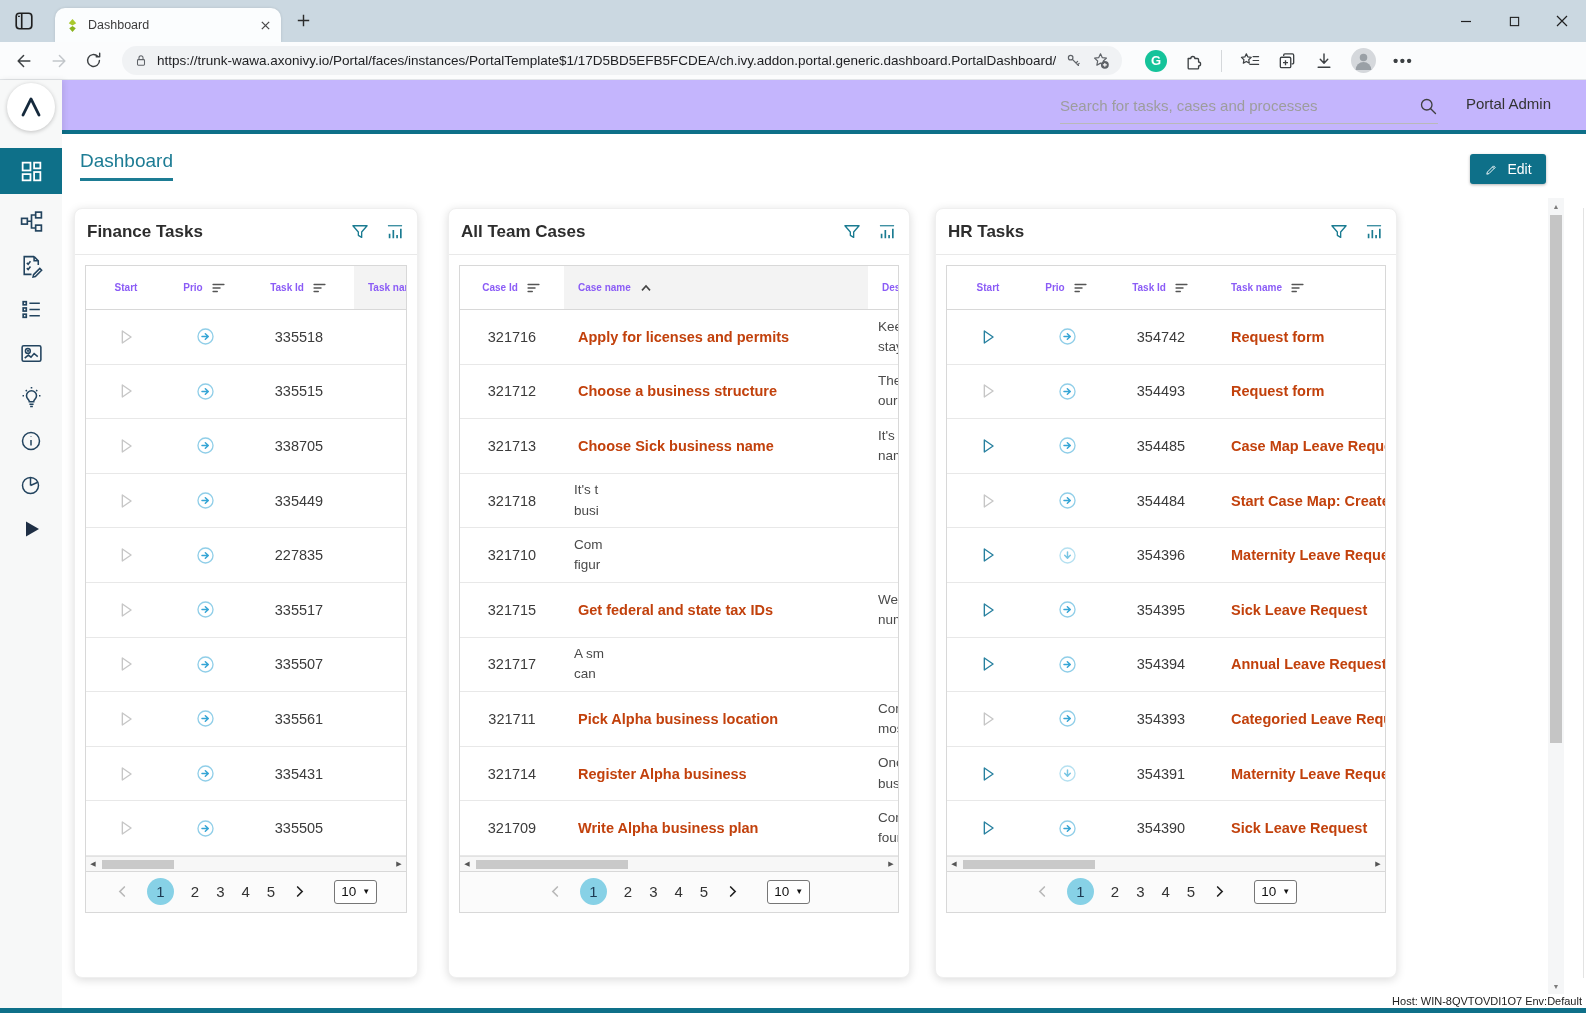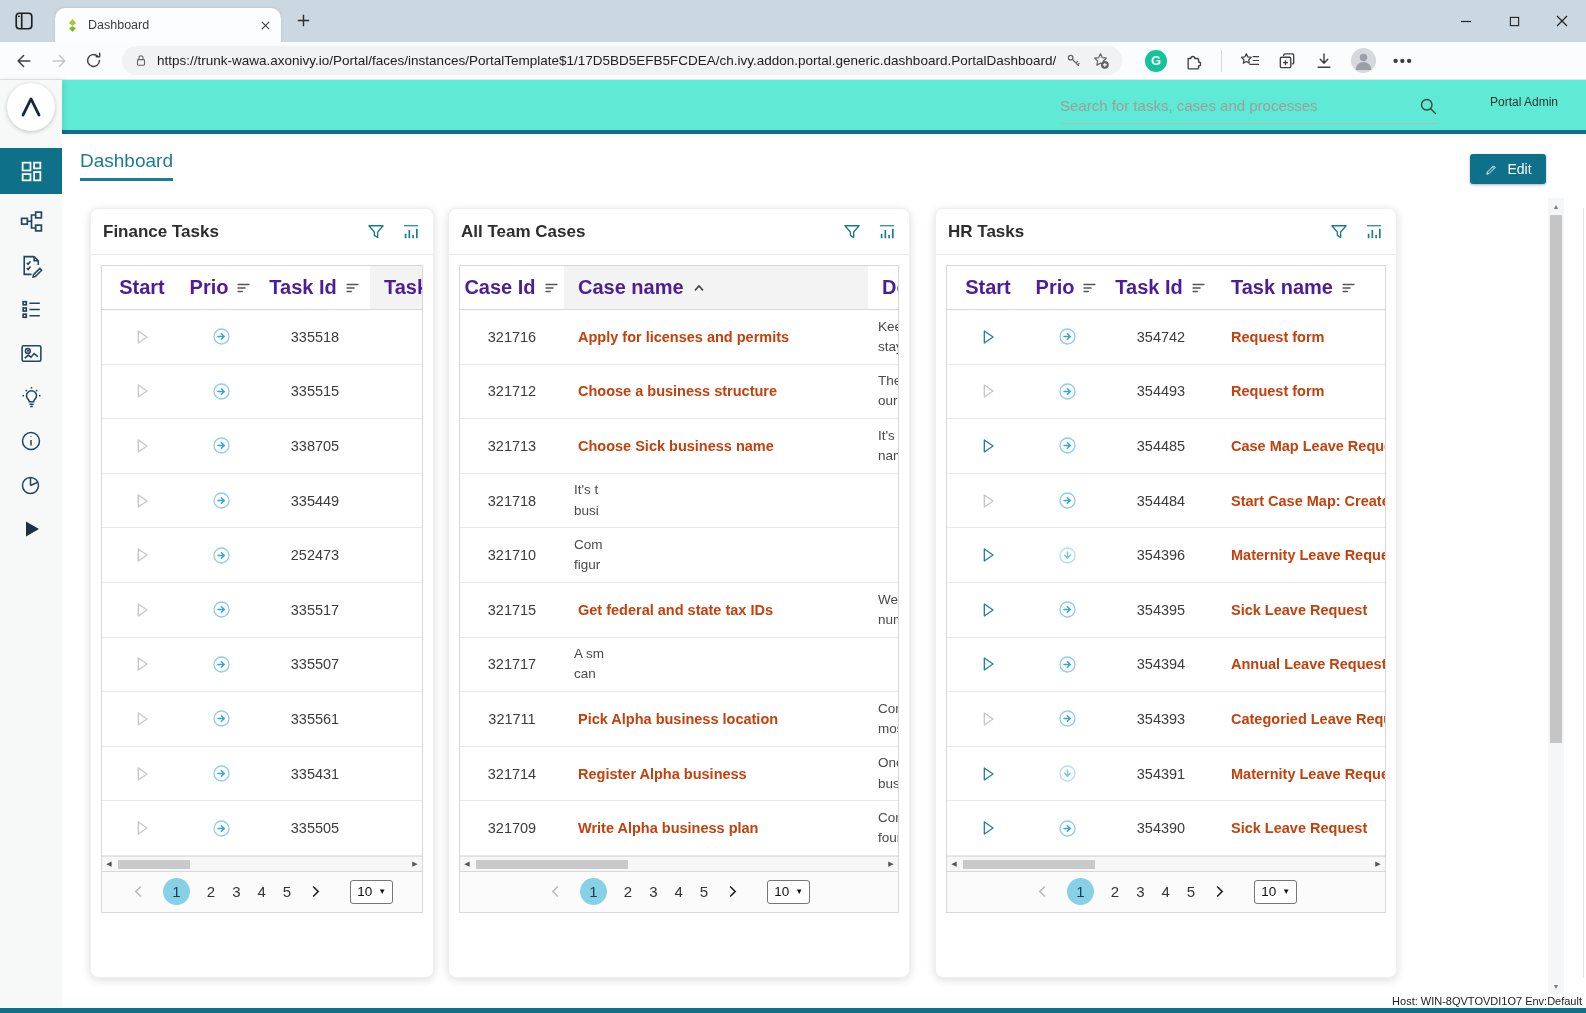--- a/index.html
+++ b/index.html
@@ -21,50 +21,50 @@
   .nav-ic.dis{color:#c2c6ca}
   .urlbar{width:1000px;height:29px;background:#f0f2f4;border-radius:15px;display:flex;align-items:center;padding:0 12px;gap:9px;margin-left:4px}
   .url-text{flex:1;font-size:13.5px;color:#202124;white-space:nowrap;overflow:hidden}
   .tool-right{display:flex;align-items:center;gap:17px;margin-left:8px}
   .vdiv{width:1px;height:22px;background:#d5d8db}
   .gram{width:22px;height:22px;border-radius:50%;background:#15c39a;color:#fff;font-size:13px;font-weight:bold;display:flex;align-items:center;justify-content:center}
   .avatar{width:25px;height:25px;border-radius:50%;background:#d5d8dc;display:flex;align-items:center;justify-content:center;overflow:hidden}
   .dots{font-size:15px;color:#3c4043;letter-spacing:1.5px;font-weight:bold;line-height:10px}
 
   
-  .portal-header{position:absolute;left:62px;top:80px;right:0;height:50px;background:#5eead4}
+  .portal-header{position:absolute;left:62px;top:80px;right:0;height:50px;background:#c4b5fd}
   .search-wrap{position:absolute;left:998px;top:8px;width:378px;height:36px;border-bottom:1px solid #b9b9b9;display:flex;align-items:center;gap:8px}
   .search-wrap input{flex:1;border:none;outline:none;background:transparent;font-size:15px;color:#444;font-family:"Liberation Sans",sans-serif}
   .search-wrap input::placeholder{color:#9d9d9d}
-  .username{position:absolute;right:28px;top:15px;font-size:12px;color:#333}
+  .username{position:absolute;right:35px;top:15px;font-size:15px;color:#333}
   .teal-line{position:absolute;left:62px;top:130px;right:0;height:4px;background:#0e7089}
 
   
   .sidebar{position:absolute;left:0;top:80px;width:62px;bottom:5px;background:#f7f8f8;box-shadow:2px 0 6px rgba(0,0,0,.09)}
   .logo{position:absolute;left:7px;top:3px;width:48px;height:48px;border-radius:50%;background:#fff;box-shadow:0 1px 4px rgba(0,0,0,.22);display:flex;align-items:center;justify-content:center;z-index:4}
   .side-menu{position:absolute;top:68px;left:0;right:0}
   .side-item{width:62px;height:44px;display:flex;align-items:center;justify-content:center;color:#23445f}
   .side-item.active{height:46px;background:#0e7089;color:#fff}
   .side-item.gap{margin-top:5px}
 
   
   .content{position:absolute;left:62px;top:134px;right:0;bottom:5px;background:#fff}
   .page-title{position:absolute;left:18px;top:16px;font-size:19px;color:#1d7c94;padding-bottom:6px;border-bottom:3px solid #1d7c94}
   .edit-btn{position:absolute;right:40px;top:20px;width:76px;height:30px;background:#0e7089;border-radius:3px;color:#fff;font-size:14px;display:flex;align-items:center;justify-content:center;gap:8px;box-shadow:0 1px 3px rgba(0,0,0,.3)}
 
   .widget{position:absolute;top:74px;height:770px;background:#fff;border:1px solid #efefef;border-radius:8px;box-shadow:0 2px 10px rgba(0,0,0,.14)}
-  .w-fin{left:28px;width:344px}
+  .w-fin{left:12px;width:344px}
   .w-cas{left:386px;width:462px}
   .w-hr{left:873px;width:462px}
   .w-head{height:46px;display:flex;align-items:center;padding:0 12px;border-bottom:1px solid #e9e9e9}
   .w-title{flex:1;font-size:17px;font-weight:bold;color:#2d2d2d}
   .w-tools{display:flex;gap:15px;color:#1a7b91;align-items:center}
   .w-body{margin:10px 10px 0;border:1px solid #d8d8d8;border-bottom:none;overflow:hidden}
   .t-head{display:flex;height:44px;border-bottom:1px solid #d8d8d8}
-  .th{display:flex;align-items:center;justify-content:center;gap:7px;font-size:20px;font-weight:bold;color:#4c1d95;white-space:nowrap;overflow:hidden}
+  .th{display:flex;align-items:center;justify-content:center;gap:7px;font-size:10px;font-weight:bold;color:#8b5cf6;white-space:nowrap;overflow:hidden}
   .th.left{justify-content:flex-start;padding-left:14px}
   .th.hl{background:#f3f3f3}
   .t-row{display:flex;height:54.6px;align-items:center;border-bottom:1px solid #e8e8e8;background:#fff}
   .td{display:flex;align-items:center;justify-content:center;font-size:14.5px;color:#3b3b3b;white-space:nowrap;overflow:hidden;height:100%}
   .td.name{justify-content:flex-start;padding-left:14px;font-weight:bold;color:#c2410c}
   .td.desc{flex-direction:column;align-items:flex-start;justify-content:center;padding-left:10px;font-size:13.5px;color:#4a4a4a;line-height:1.5;font-weight:normal}
   .w-fin .c1{width:80px;flex:none}.w-fin .c2{width:78px;flex:none}.w-fin .c3{width:110px;flex:none}.w-fin .c4{width:160px;flex:none}
   .w-cas .c1{width:104px;flex:none}.w-cas .c2{width:304px;flex:none}.w-cas .c3{width:130px;flex:none}
   .w-hr .c1{width:82px;flex:none}.w-hr .c2{width:76px;flex:none}.w-hr .c3{width:112px;flex:none}.w-hr .c4{width:180px;flex:none}
 
@@ -462,21 +462,21 @@
           <div class="td c1">
             <svg class="i-play">
               <use href="#i-play"></use>
             </svg>
           </div>
           <div class="td c2">
             <svg class="i-prio">
               <use href="#i-prio-right"></use>
             </svg>
           </div>
-          <div class="td c3">252473</div>
+          <div class="td c3">227835</div>
           <div class="td c4 name"></div>
         </div>
       <div class="t-row">
           <div class="td c1">
             <svg class="i-play">
               <use href="#i-play"></use>
             </svg>
           </div>
           <div class="td c2">
             <svg class="i-prio">

